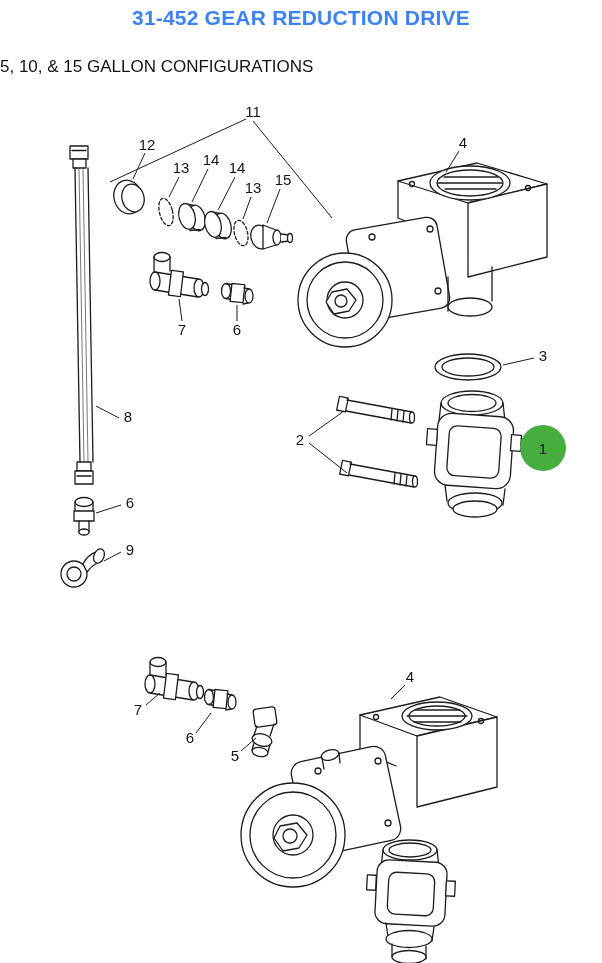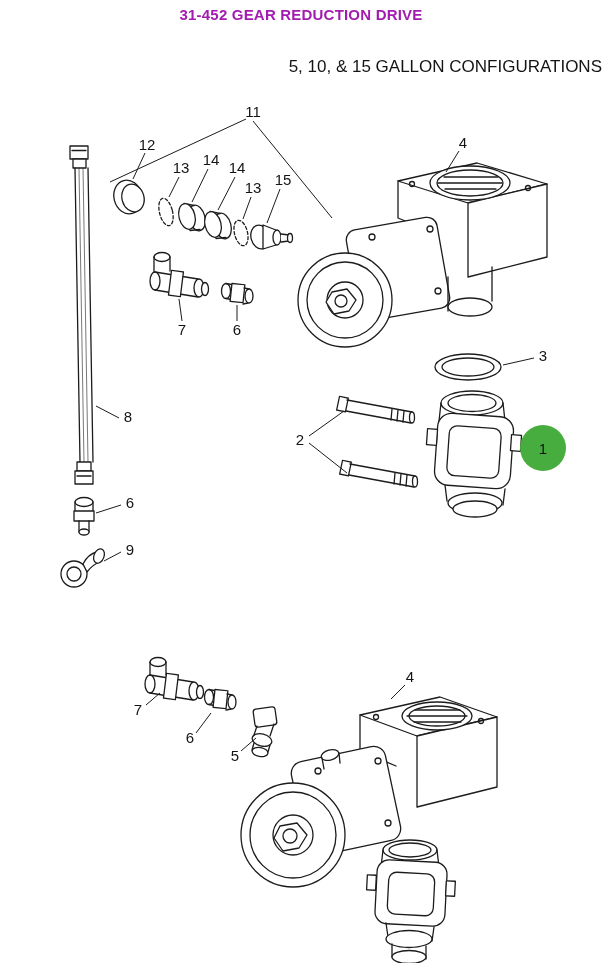--- a/index.html
+++ b/index.html
@@ -1,20 +1,20 @@
 <!DOCTYPE html>
 <html><head>
 <meta charset="utf-8">
 <style>
   html,body{margin:0;padding:0;background:#fff;}
   #page{position:relative;width:602px;height:963px;background:#fff;overflow:hidden;
         font-family:"Liberation Sans",sans-serif;color:#111;}
   .title{position:absolute;top:6px;left:0;width:602px;text-align:center;
-         font-size:15px;font-weight:700;letter-spacing:.2px;color:#a21caf;}
-  .subtitle{position:absolute;left:0;width:602px;text-align:right;
+         font-size:21px;font-weight:700;letter-spacing:.2px;color:#3b82f6;}
+  .subtitle{position:absolute;left:0;width:602px;text-align:left;
             font-size:17px;font-weight:400;color:#141414;}
   #sub1{top:57px;}
   #sub2{top:601px;}
   svg{position:absolute;left:0;}
   #svg1{top:85px;}
   #svg2{top:635px;}
   .ink{stroke:#1c1c1c;stroke-width:1.3;fill:none;stroke-linecap:round;stroke-linejoin:round;}
   .lead{stroke:#1c1c1c;stroke-width:1;fill:none;}
   text.callout{font:15px "Liberation Sans",sans-serif;fill:#141414;stroke:none;}
 </style>

